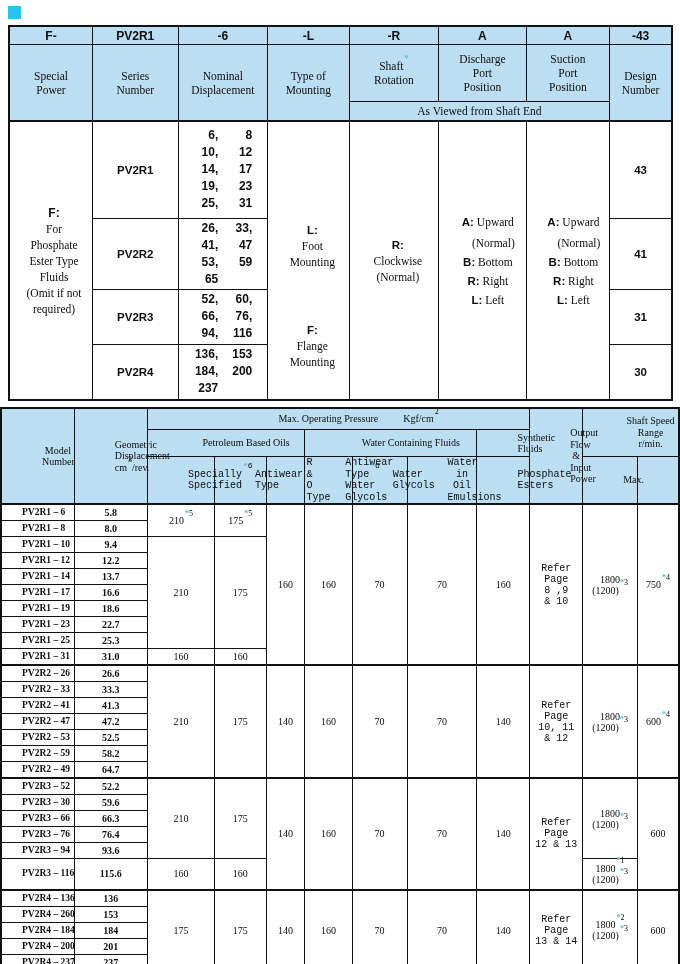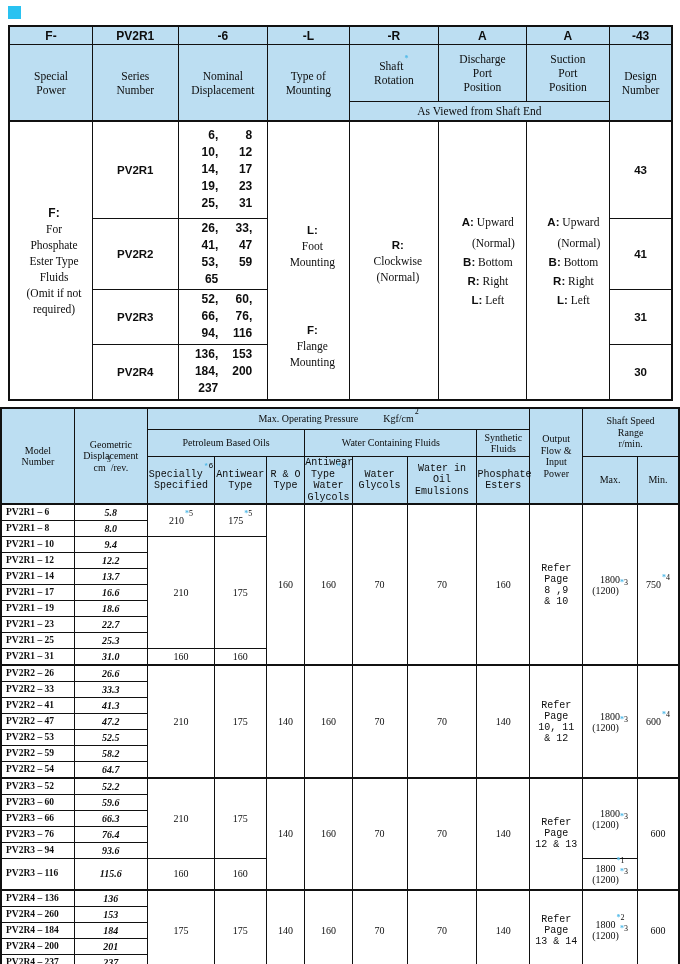--- a/index.html
+++ b/index.html
@@ -34,32 +34,32 @@
   .mount{vertical-align:top;text-align:left;padding:70px 0 0 8px;line-height:16.5px;}
   .mount .gap{height:52px;}
   .rot{text-align:left;padding-left:8px;line-height:16.5px;}
   .port{text-align:left;padding-left:11px;line-height:15px;font-size:11.5px;}
   .port .sp{margin-top:3px;}
   .port .ind{padding-left:11px;margin-top:5px;}
   .design-cell{font:bold 12px "Liberation Sans",sans-serif;}
 
   
   .t2{width:680px;margin-top:6px;border:2px solid #111;}
-  .t2 th{font-size:10px;line-height:11.5px;}
+  .t2 th{font-size:10px;line-height:11.5px;padding-left:40px;}
   .t2 tr.h1 th{height:20px;}
   .t2 tr.h2 th{height:26px;}
   .t2 tr.h3 th{height:40px;font-family:Liberation Mono, monospace;}
   .t2 tr.h4 th{height:18px;}
   .t2 thead{border-bottom:2.5px solid #111;}
   .t2 tbody tr:first-child>td{border-top:2.5px solid #111;}
   .t2 tbody td{height:15px;font-size:10px;line-height:11px;text-align:center;vertical-align:middle;background:#fff;}
   .t2 tr.gs>td{border-top:2px solid #111;}
   .t2 tr.tall{height:31px;}
-  .m-col{font-weight:bold;text-align:left !important;padding-left:4px;font-size:9.5px !important;white-space:nowrap;}
-  .d-col{font-weight:bold;font-style:italic;}
+  .m-col{font-weight:bold;text-align:left !important;padding-left:20px;font-size:9.5px !important;white-space:nowrap;}
+  .d-col{font-weight:bold;}
   .out-col{line-height:11px;font-family:Liberation Mono, monospace;}
 </style>
 </head>
 <body>
 
 <div class="title-row">
   <span class="sq"></span>
 </div>
 
 <table class="t1">
@@ -474,21 +474,21 @@
       </tr>
       <tr>
         <td class="m-col">PV2R2 – 53</td>
         <td class="d-col">52.5</td>
       </tr>
       <tr>
         <td class="m-col">PV2R2 – 59</td>
         <td class="d-col">58.2</td>
       </tr>
       <tr>
-        <td class="m-col">PV2R2 – 54</td>
+        <td class="m-col">PV2R2 – 49</td>
         <td class="d-col">64.7</td>
       </tr>
       <tr class="gs">
         <td class="m-col">PV2R3 – 52</td>
         <td class="d-col">52.2</td>
         <td class="ss-col" rowspan="5">
           <div class="rl">210</div>
         </td>
         <td class="at-col" rowspan="5">
           <div class="rl">175</div>
@@ -515,21 +515,21 @@
         </td>
         <td class="max-col" rowspan="5">
           <div class="rl">1800</div>
           <div class="rl">(1200)<sup><span class="ast">*</span>3</sup></div>
         </td>
         <td class="min-col" rowspan="6">
           <div class="rl">600</div>
         </td>
       </tr>
       <tr>
-        <td class="m-col">PV2R3 – 60</td>
+        <td class="m-col">PV2R3 – 30</td>
         <td class="d-col">59.6</td>
       </tr>
       <tr>
         <td class="m-col">PV2R3 – 66</td>
         <td class="d-col">66.3</td>
       </tr>
       <tr>
         <td class="m-col">PV2R3 – 76</td>
         <td class="d-col">76.4</td>
       </tr>

